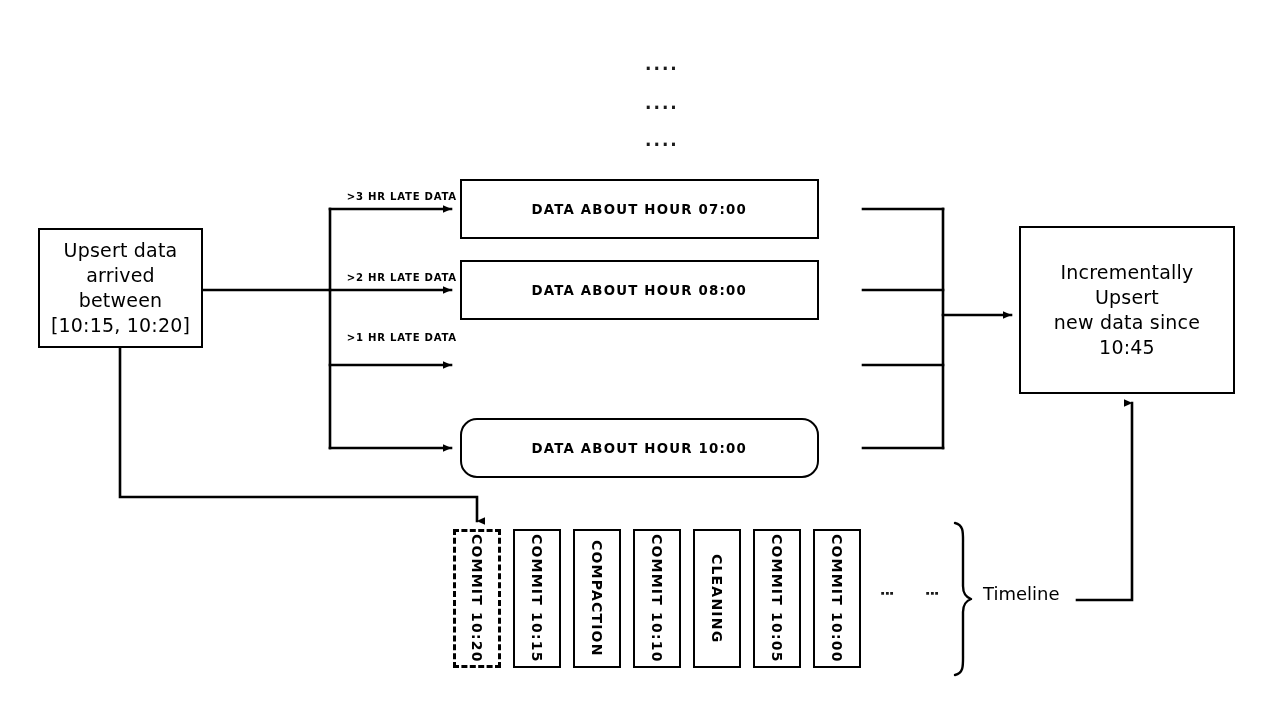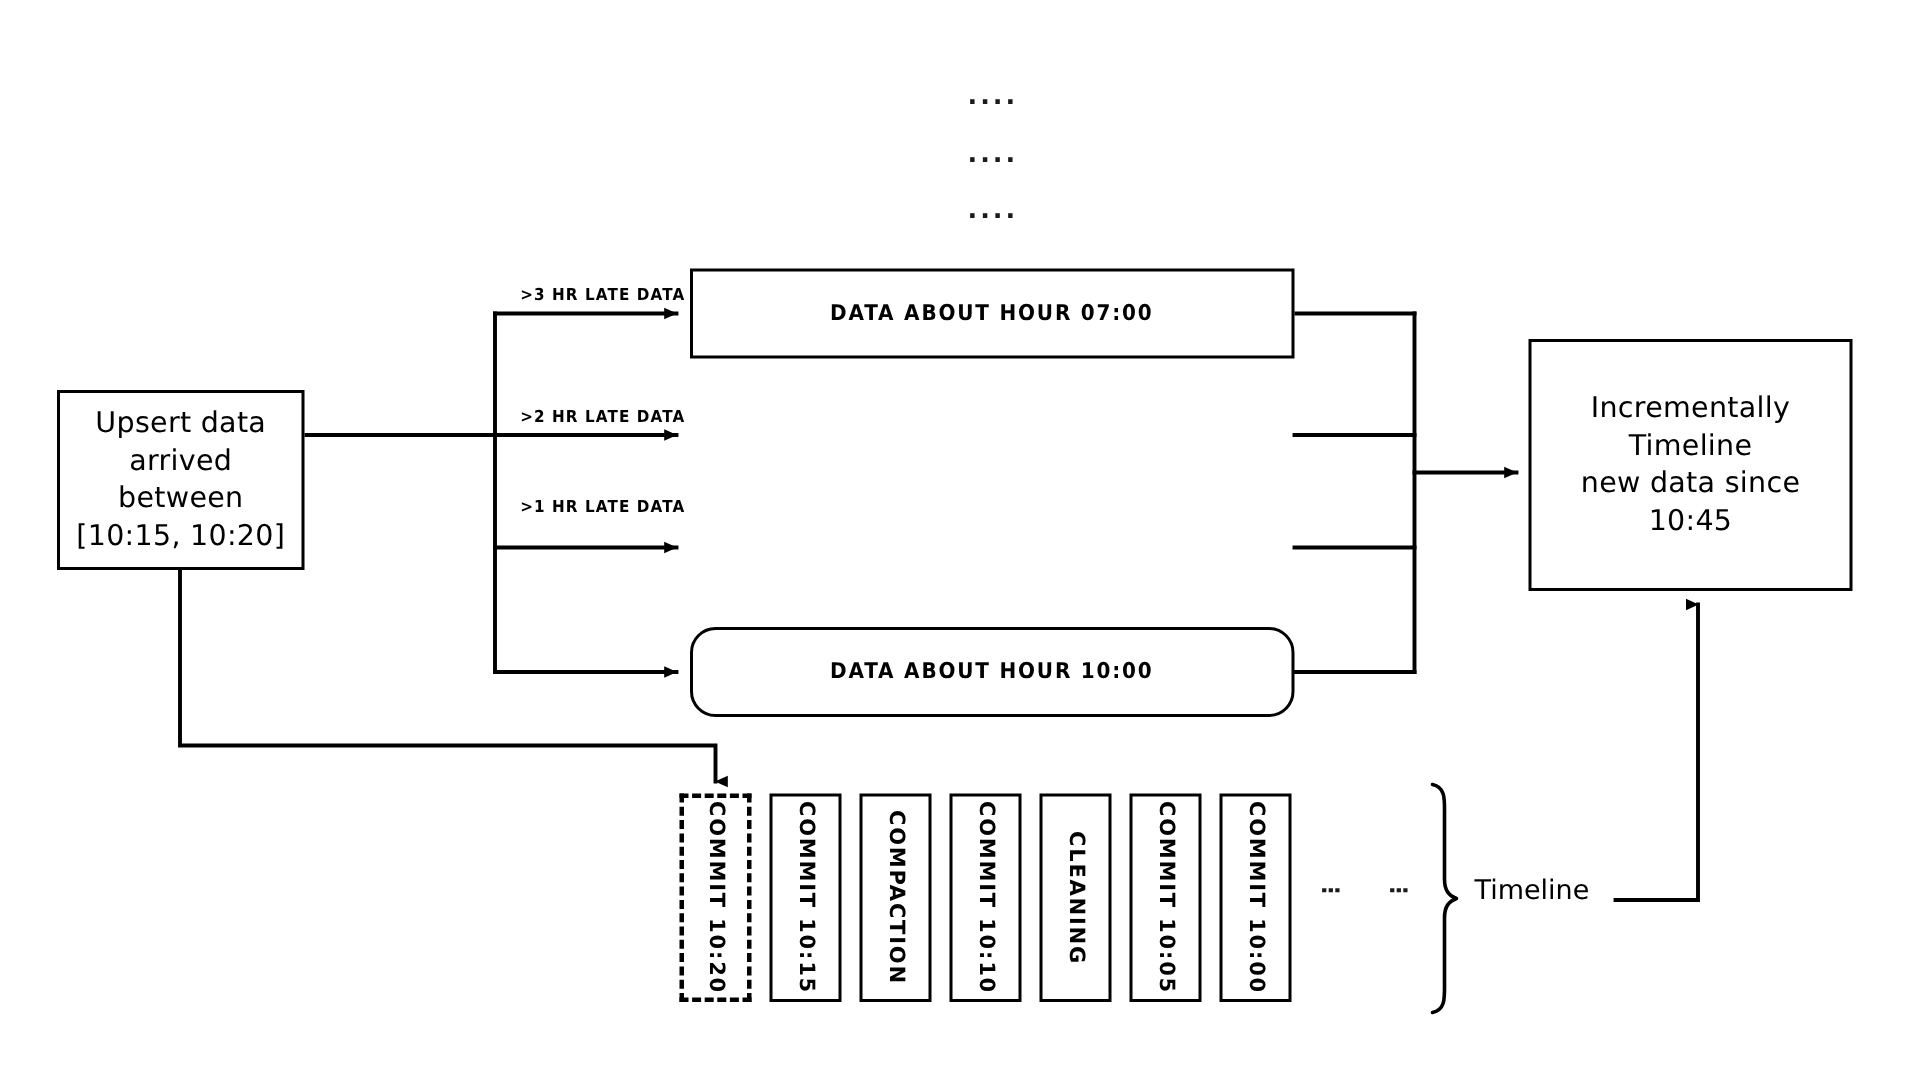--- a/index.html
+++ b/index.html
@@ -61,36 +61,35 @@
     font-size: 11px;
     letter-spacing: 0.8px;
   }
   
   #upsert-box {
     left: 38px;
     top: 228px;
     width: 165px;
     height: 120px;
     padding: 0 6px;
-    margin-top: 32px;
   }
   #upsert-box .hand { font-size: 19px; }
 
   #consume-box {
     left: 1019px;
     top: 226px;
     width: 216px;
     height: 168px;
     padding: 0 8px;
   }
   #consume-box .hand { font-size: 19px; }
 
   .hour-box {
     left: 460px;
-    width: 403px;
+    width: 359px;
     height: 60px;
   }
   .arrow-label {
     position: absolute;
     color: #000;
   }
   .commit-box {
     width: 48px;
     height: 139px;
     top: 529px;
@@ -193,27 +192,30 @@
     </div>
   </div>
 
   <div class="arrow-label caps small" style="left:342px; top:190px;">&gt;3 hr late data</div>
   <div class="arrow-label caps small" style="left:342px; top:271px;">&gt;2 hr late data</div>
   <div class="arrow-label caps small" style="left:342px; top:331px;">&gt;1 hr late data</div>
 
   <div class="box hour-box" style="top:179px;">
     <span class="caps">Data about hour 07:00</span>
   </div>
+  <div class="box hour-box" style="top:260px;">
+    <span class="caps">Data about hour 08:00</span>
+  </div>
   <div class="box hour-box" style="top:418px;border-radius:17px;">
     <span class="caps">Data about hour 10:00</span>
   </div>
 
   <div class="box" id="consume-box">
     <div class="hand">
-      <div>Incrementally Timeline</div>
+      <div>Incrementally Upsert</div>
       <div>new data since 10:45</div>
     </div>
   </div>
 
   <div class="box commit-box dashed" style="left:453px;">
     <span class="vtext">commit 10:20</span>
   </div>
   <div class="box commit-box" style="left:513px;">
     <span class="vtext">commit 10:15</span>
   </div>

